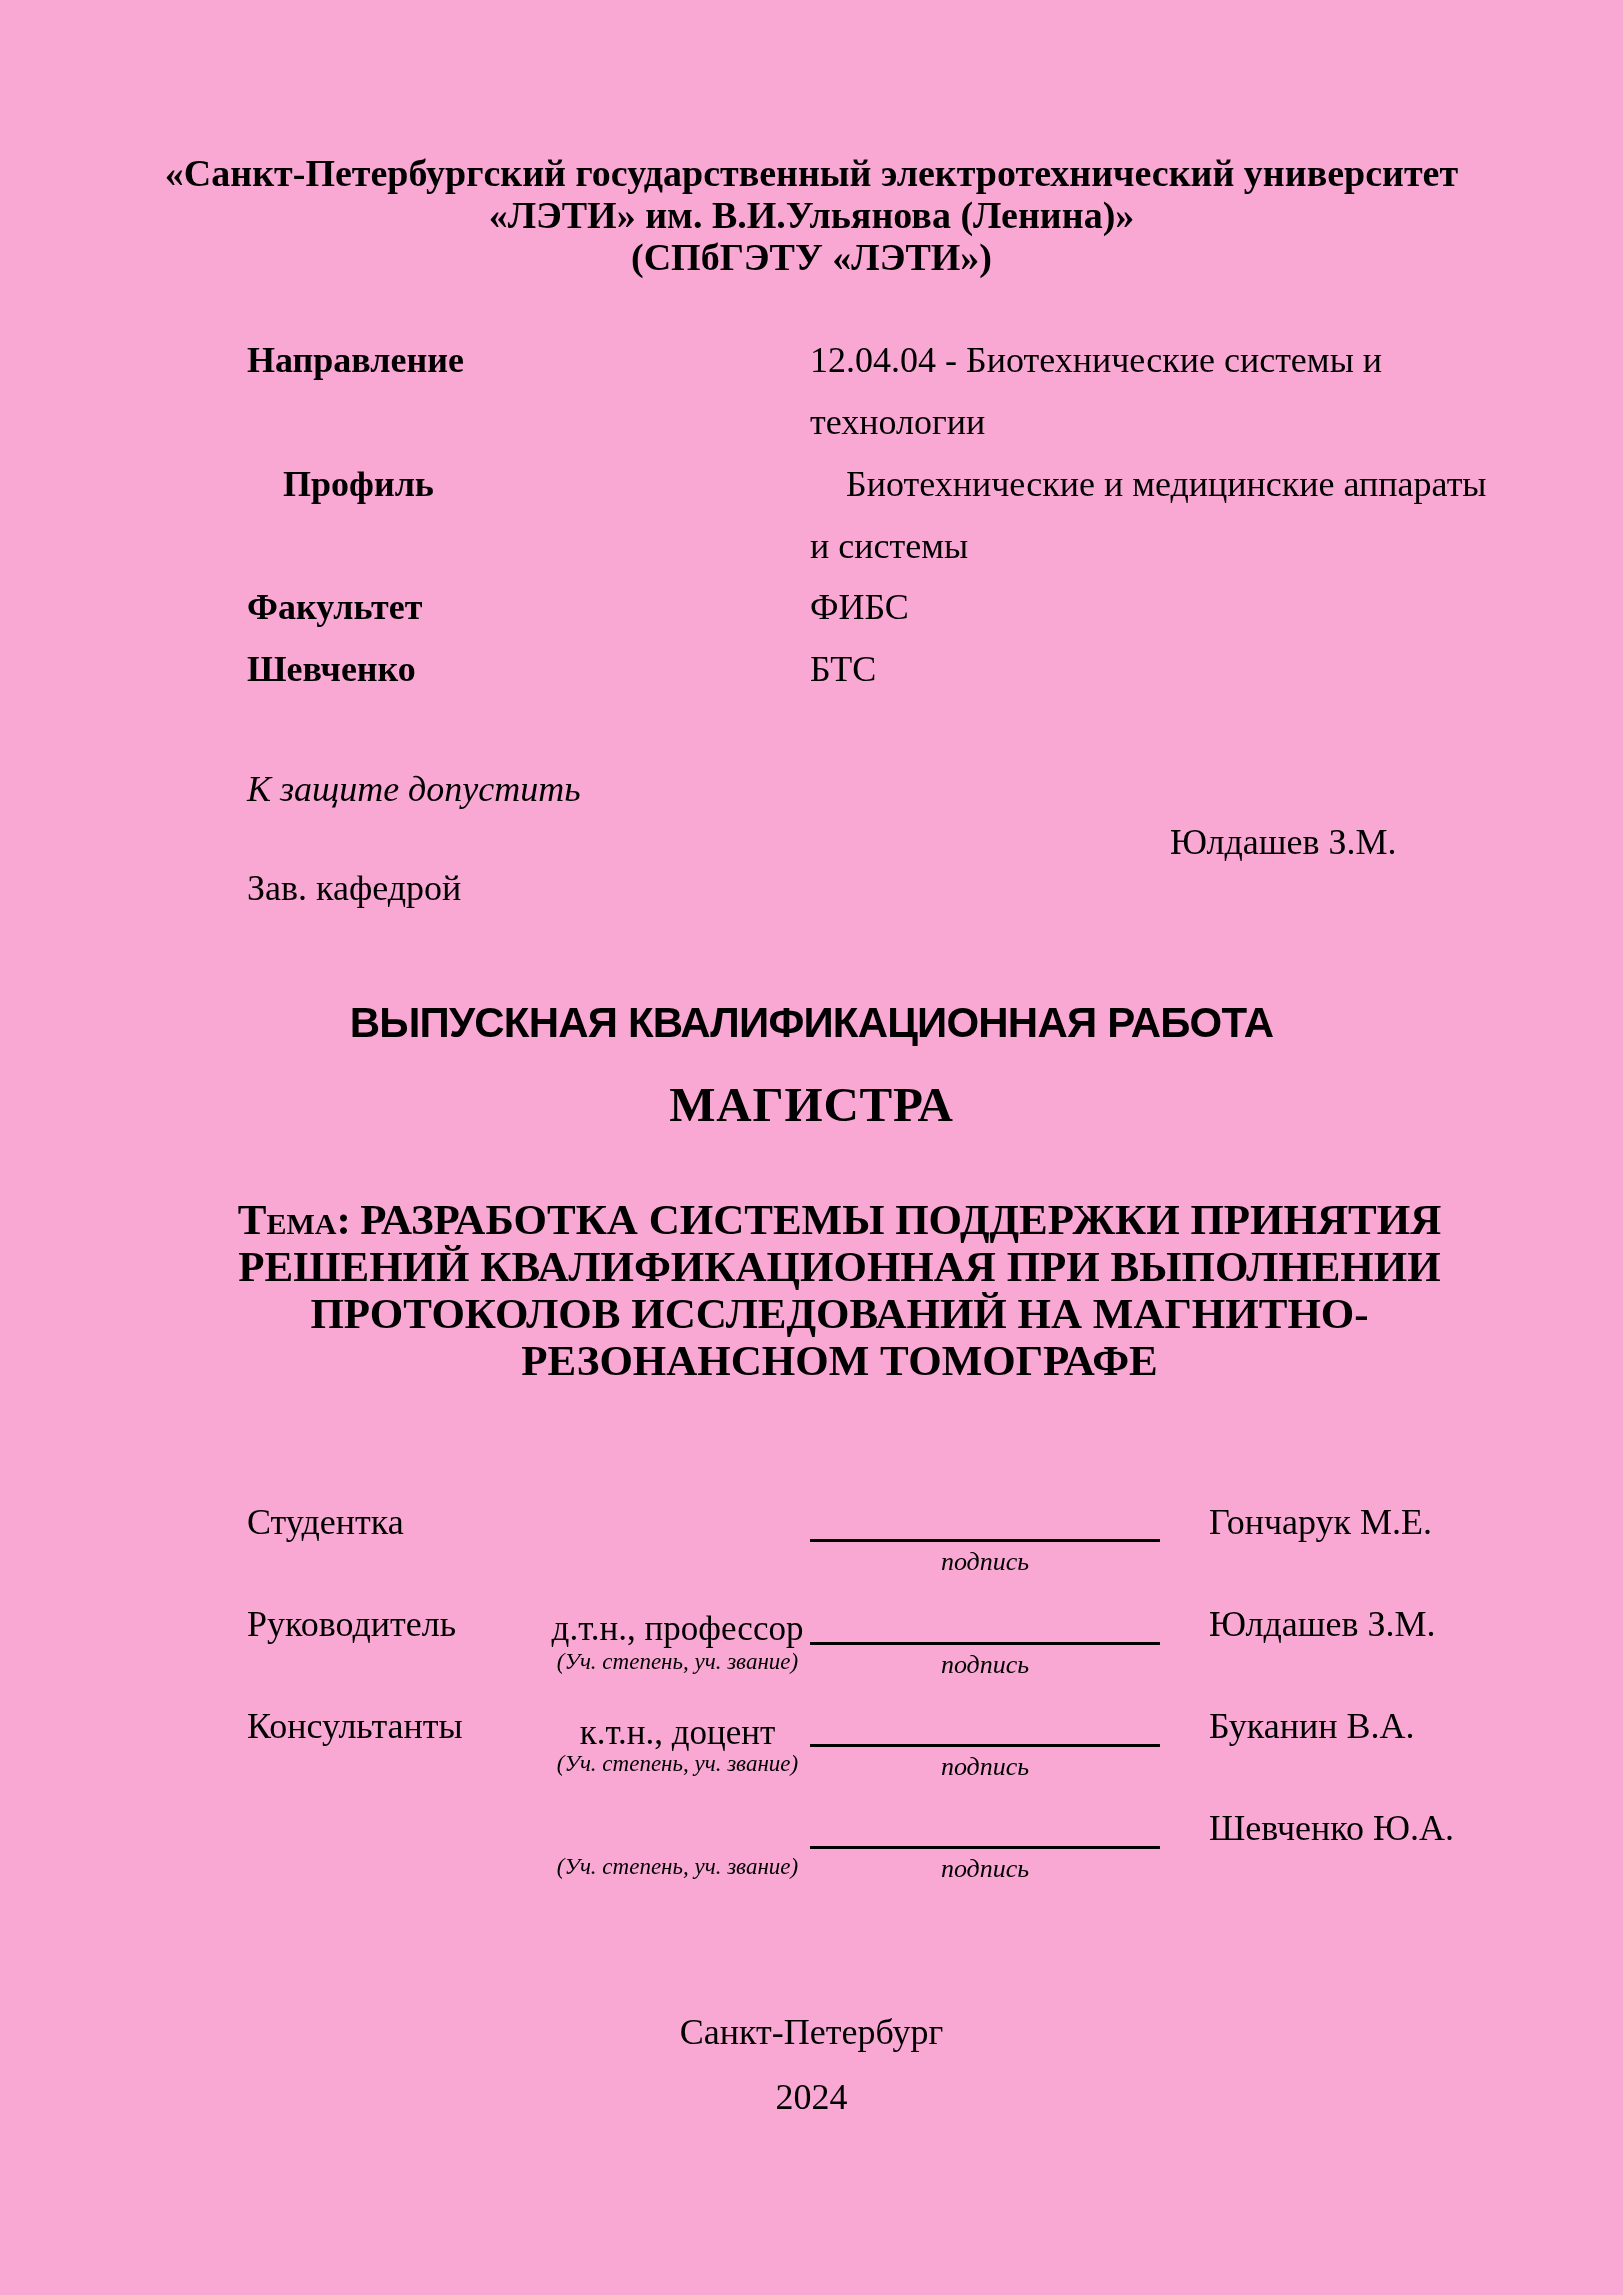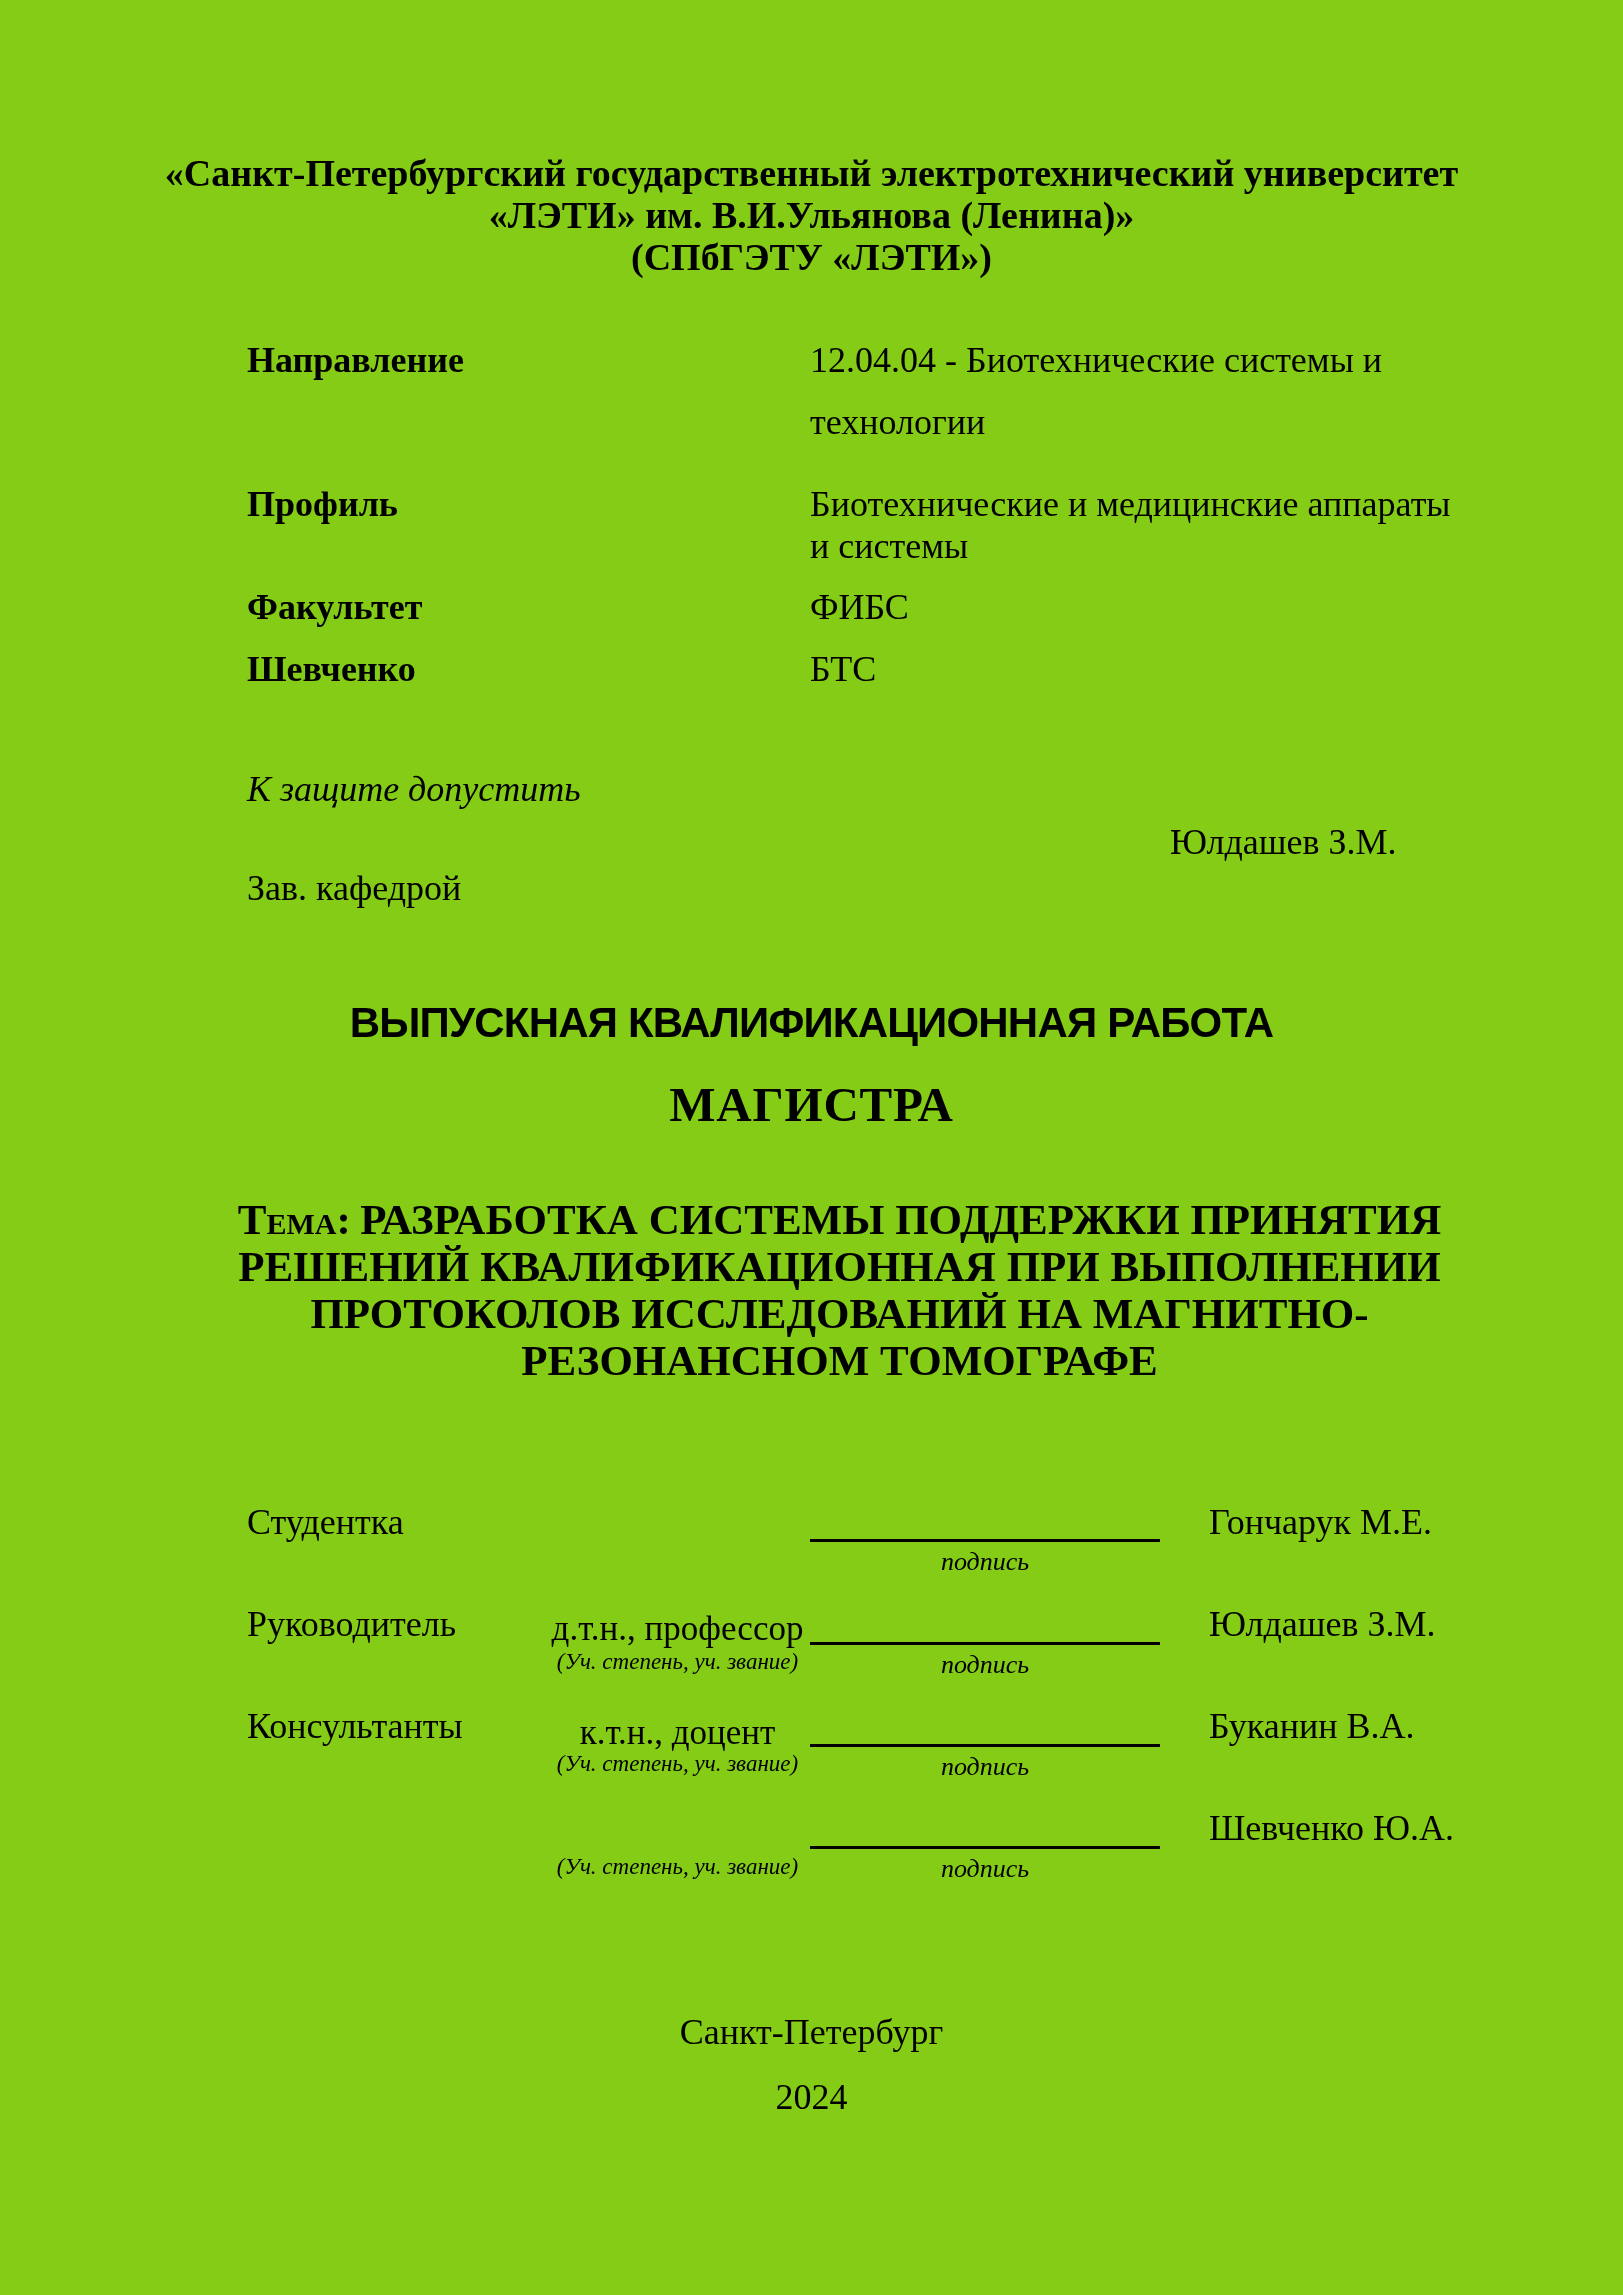--- a/index.html
+++ b/index.html
@@ -1,41 +1,41 @@
 <!DOCTYPE html>
 <html style="font-size:12.6px"><head>
 <meta charset="utf-8">
 <style>
   html, body { margin: 0; padding: 0; background: #ffffff; }
   .page {
     position: relative;
     width: 1623px;
     height: 2295px;
-    background: #84cc16;
+    background: #f9a8d4;
     color: #000000;
     font-family: "Liberation Serif", serif;
     overflow: hidden;
   }
   .abs { position: absolute; white-space: nowrap; }
   .center { left: 0; width: 100%; text-align: center; }
 
   
   .uni-header {
     top: 152px;
     font-weight: bold;
     font-size: 38px;
     line-height: 42px;
   }
 
   
   .lbl  { left: 247px;  font-size: 36px; font-weight: bold; }
   .val  { left: 810px; font-size: 36px; }
   .row-y0 { top: 339px; }
   .row-y1 { top: 401px; }
-  .row-y2 { top: 483px; }
+  .row-y2 { top: 463px; margin-left: 36px; }
   .row-y3 { top: 525px; }
   .row-y4 { top: 586px; }
   .row-y5 { top: 648px; }
 
   
   .admit-note { left: 247px; top: 768px; font-size: 36px; font-style: italic; }
   .head-lbl   { left: 247px; top: 821px; font-size: 36px; margin-top: 46px; }
   .head-name  { left: 1170px; top: 821px; font-size: 36px; }
 
   

